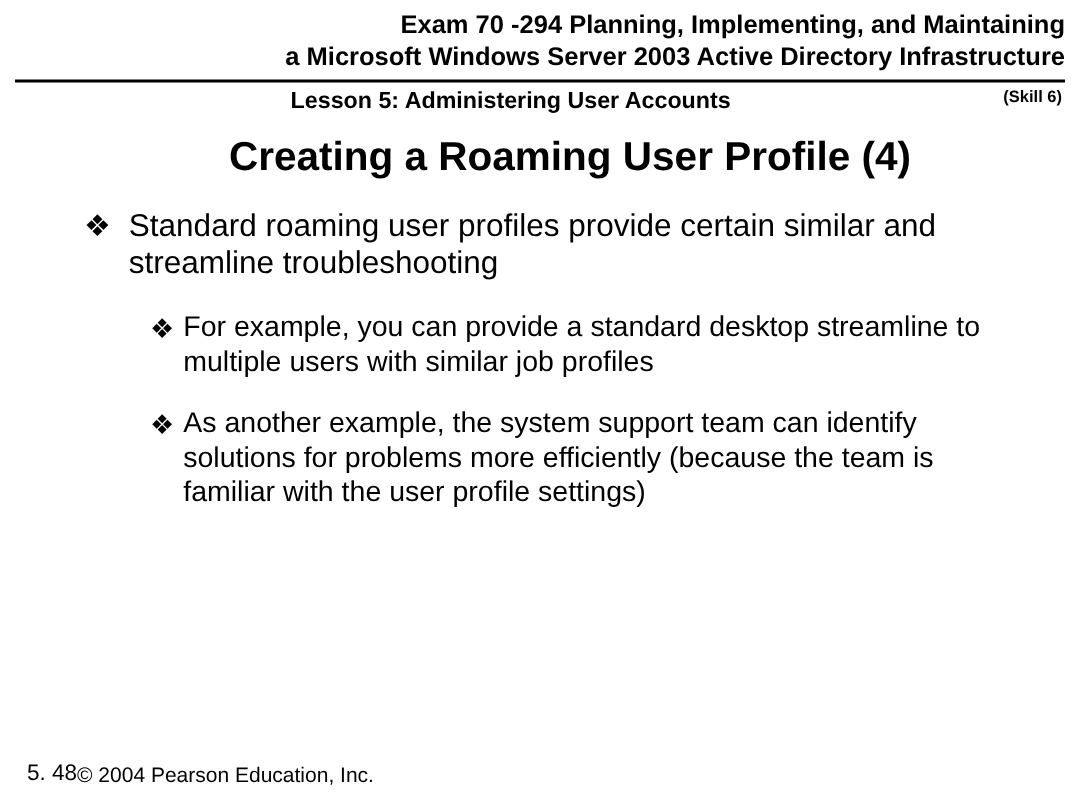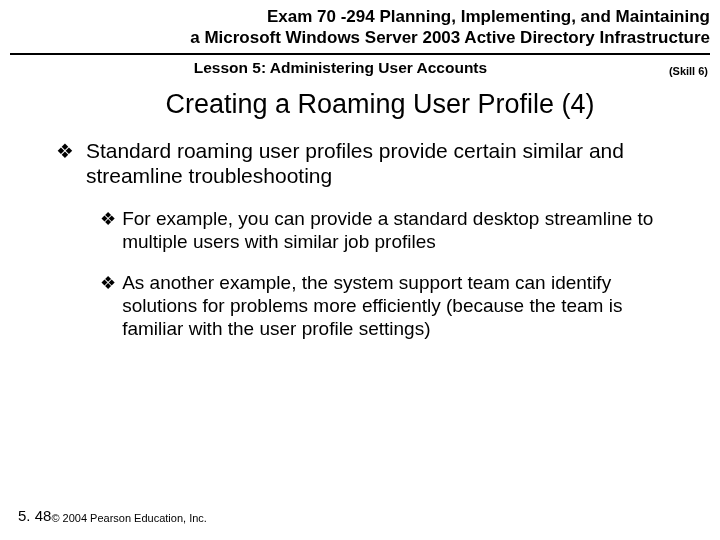--- a/index.html
+++ b/index.html
@@ -20,36 +20,36 @@
     font-size: 17px;
     line-height: 1.25;
   }
   .header-rule {
     border: none;
     border-top: 2.5px solid #000;
     margin: 2px 10px 0 10px;
   }
   .lesson-row {
     display: flex;
-    align-items: flex-end;
+    align-items: flex-start;
     padding: 4px 12px 6px 12px;
   }
   .lesson-title {
     flex: 1;
     text-align: center;
     font-weight: bold;
     font-size: 15.5px;
   }
   .skill {
     font-weight: bold;
     font-size: 11px;
   }
   .slide-title {
     text-align: center;
-    font-weight: normal;
+    font-weight: bold;
     font-size: 27px;
     padding: 6px 10px 18px 10px;
     margin-left: 40px;
   }
   .content {
     padding: 0 40px 0 56px;
   }
   .bullet-l1 {
     display: flex;
     align-items: flex-start;
@@ -77,21 +77,21 @@
     position: absolute;
     bottom: 16px;
     left: 0;
     width: 100%;
     display: flex;
     align-items: flex-end;
     padding: 0 26px 0 18px;
     font-size: 15px;
   }
   .page-num { font-weight: normal; }
-  .copyright { font-size: 11px; }
+  .copyright { font-size: 14px; }
 </style>
 </head>
 <body>
 
 <div class="header">
   <div class="exam-title">
     <span>Exam 70 -294 Planning, Implementing, and Maintaining</span><br>
     <span>a Microsoft Windows Server 2003 Active Directory Infrastructure</span>
   </div>
 </div>

